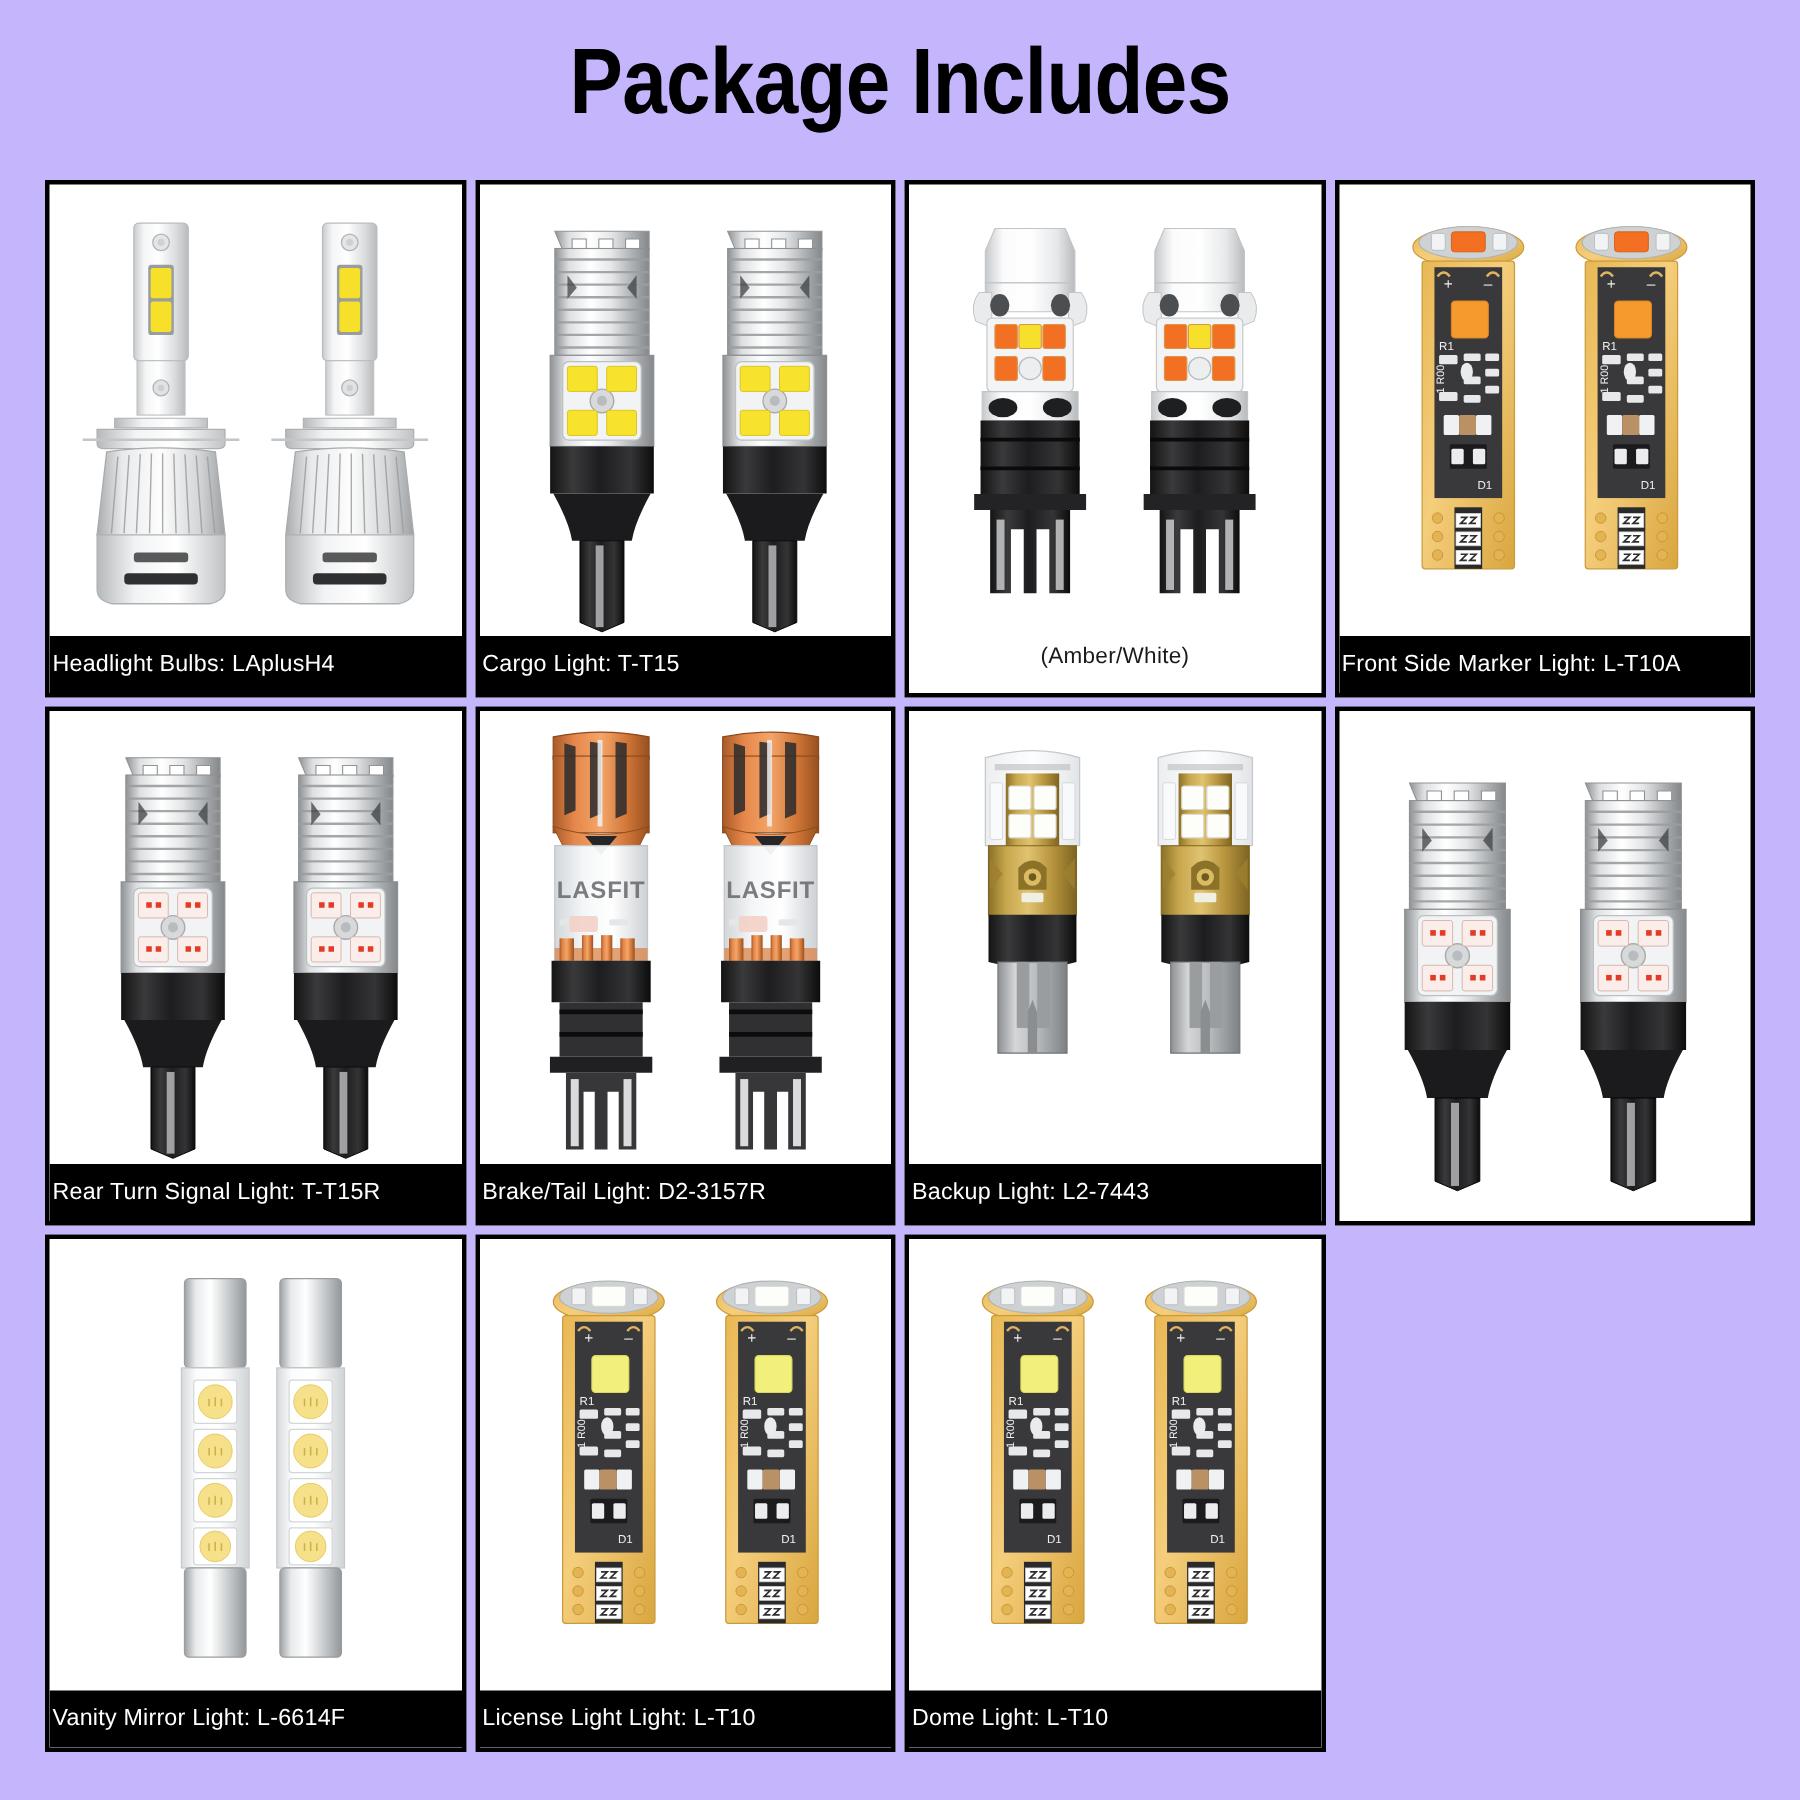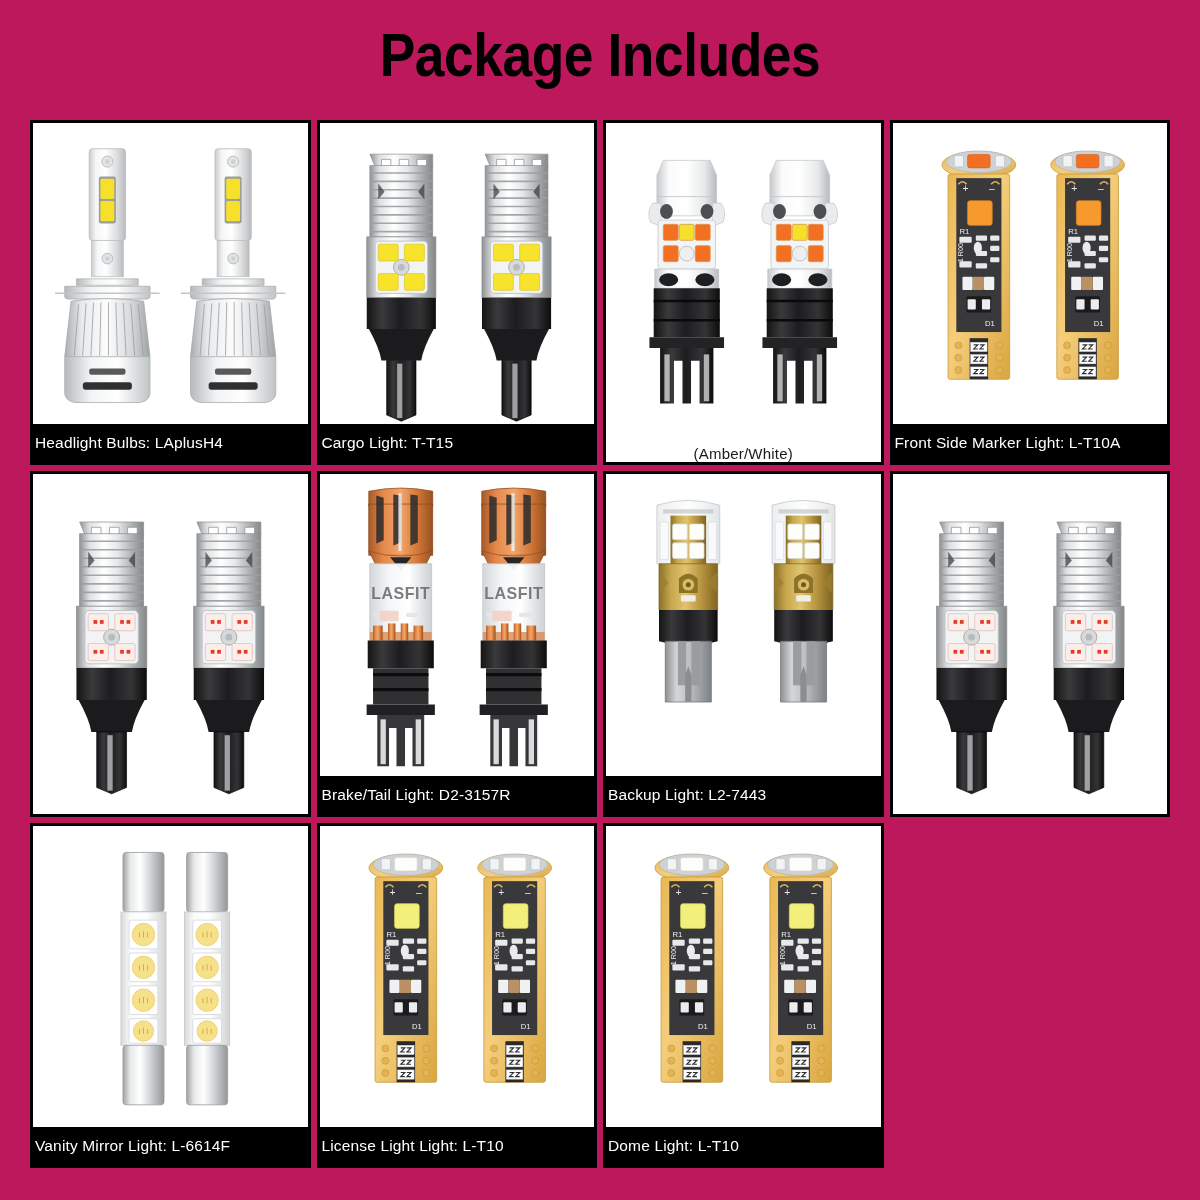--- a/index.html
+++ b/index.html
@@ -5,21 +5,21 @@
   * { box-sizing: border-box; margin: 0; padding: 0; }
   html, body {
     width: 1200px; height: 1200px;
     background: #ffffff;
     font-family: "Liberation Sans", sans-serif;
     overflow: hidden;
   }
   #page {
     position: relative;
     width: 1200px; height: 1200px;
-    background: #be185d;
+    background: #c4b5fd;
   }
 
   
   .title {
     position: absolute;
     top: 22px; left: 0; width: 1200px;
     text-align: center;
     font-size: 62px;
     font-weight: 700;
     letter-spacing: -0.5px;
@@ -60,21 +60,21 @@
     justify-content: flex-end;
     padding: 6px 4px 2px 4px;
     min-height: 0;
   }
   .figure svg { display: block; height: 100%; width: auto; max-width: 100%; }
 
   .sub-caption {
     text-align: center;
     font-size: 15px;
     color: #1a1a1a;
-    padding-bottom: 0;
+    padding-bottom: 16px;
     letter-spacing: 0.2px;
   }
 
   .label-bar {
     flex: 0 0 auto;
     background: #000000;
     color: #ffffff;
     font-size: 15.5px;
     letter-spacing: 0.15px;
     padding: 10px 2px 11px 2px;
@@ -437,20 +437,21 @@
               <rect x="8" y="92" width="3.5" height="3.5"></rect>
                 <rect x="14" y="92" width="3.5" height="3.5"></rect>
               <rect x="-17" y="120" width="3.5" height="3.5"></rect>
                 <rect x="-11" y="120" width="3.5" height="3.5"></rect>
               <rect x="8" y="120" width="3.5" height="3.5"></rect>
                 <rect x="14" y="120" width="3.5" height="3.5"></rect>
             </g>
           </g>
         </svg>
       </div>
+      <div class="label-bar">Rear Turn Signal Light: T-T15R</div>
     </div>
 
     <div class="cell">
       <div class="figure">
         <svg viewBox="0 0 250 270" preserveAspectRatio="xMidYMid meet">
           <defs>
             <linearGradient id="copper" x1="0" y1="0" x2="1" y2="0">
               <stop offset="0" stop-color="#a85a28"></stop>
                 <stop offset="0.22" stop-color="#e5874a"></stop>
               <stop offset="0.5" stop-color="#f4a569"></stop>

